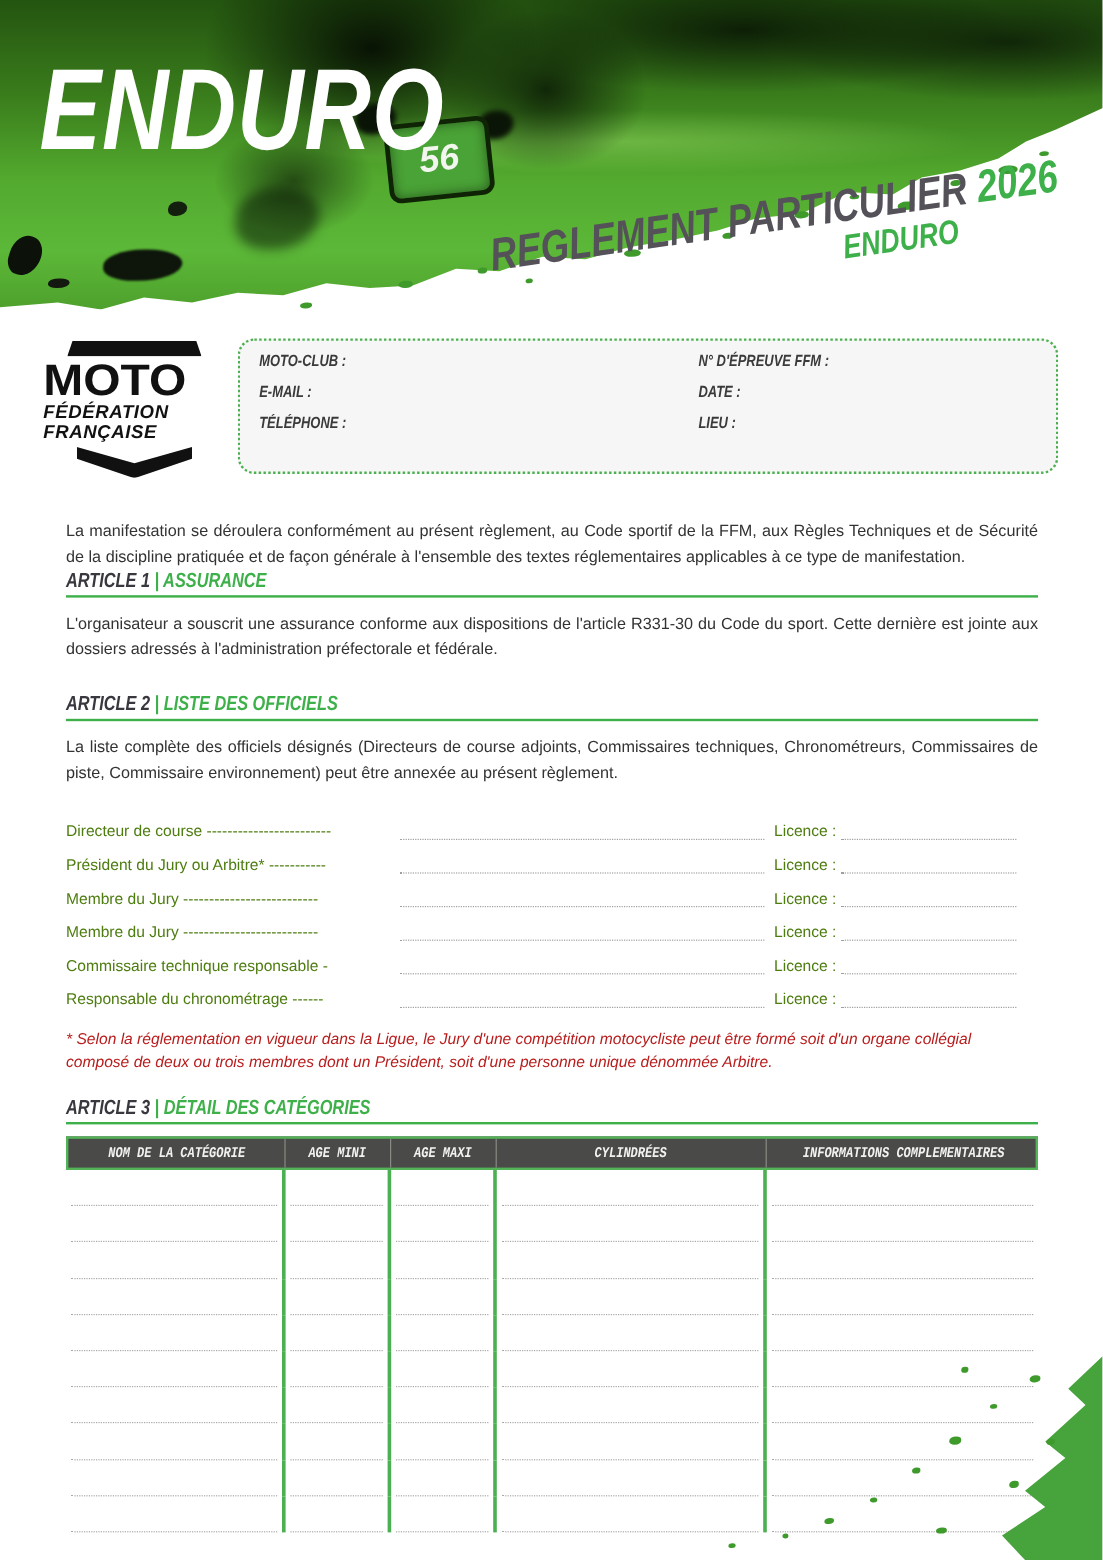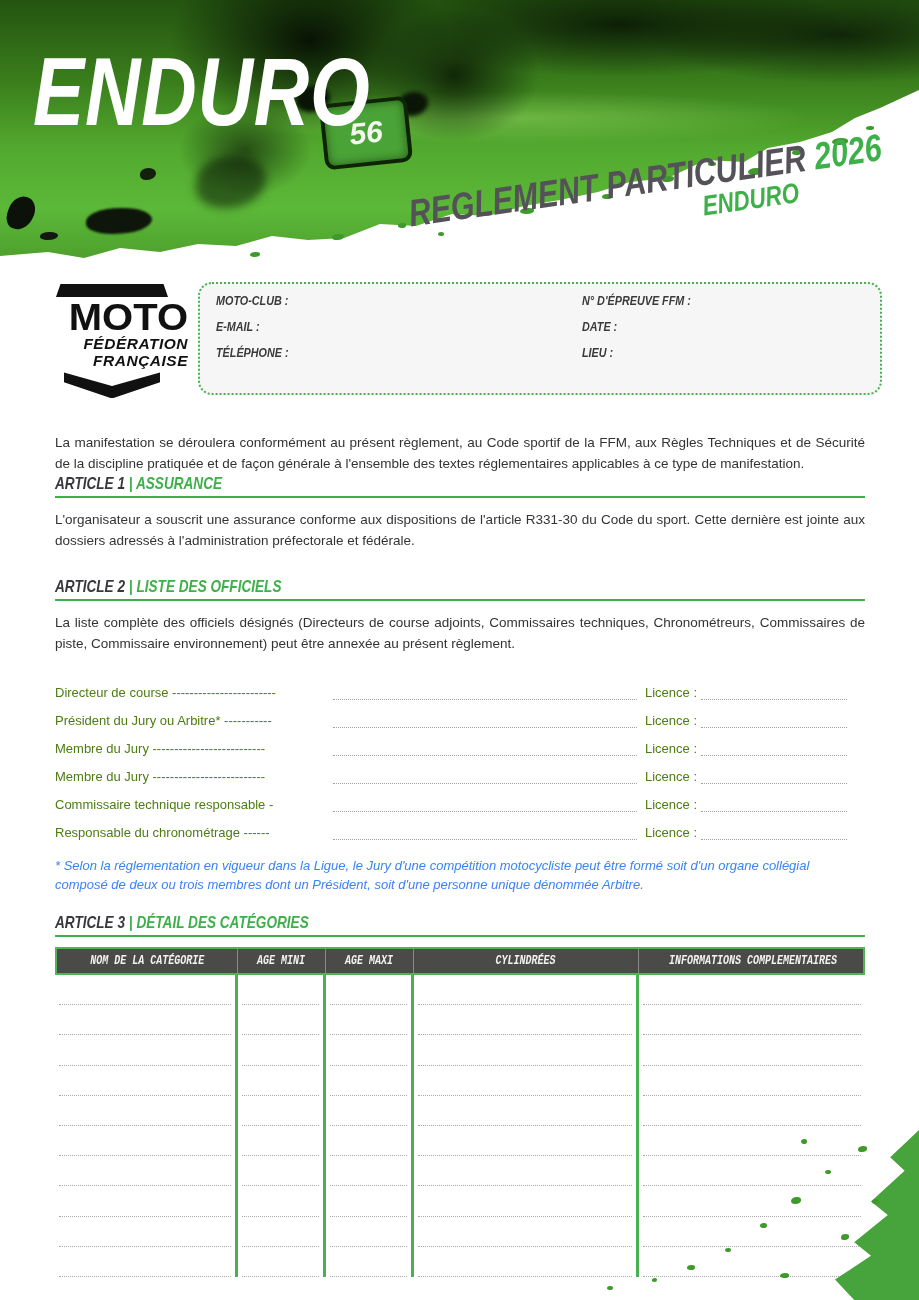--- a/index.html
+++ b/index.html
@@ -52,21 +52,21 @@
 
   .reglement{position:absolute;right:36px;top:128px;text-align:right;
       transform:rotate(-8deg);transform-origin:100% 50%;z-index:4;}
   .reg-line1{font-size:38px;line-height:1;}
   .reg-gray{color:#545159;}
   .reg-year{color:#3eb04a;}
   .reg-line2{font-size:28px;line-height:1.05;padding-right:88px;color:#3eb04a;}
 
   
   .id-row{position:absolute;top:282px;left:36px;width:846px;display:flex;align-items:flex-start;}
-  .ffm-logo{width:152px;text-align:right;color:#111;}
+  .ffm-logo{width:152px;text-align:left;color:#111;}
   .logo-bar{width:112px;height:13px;background:#111;margin:2px auto 1px auto;
       clip-path:polygon(4% 0,96% 0,100% 100%,0 100%);}
   .logo-moto{font-size:40px;font-weight:bold;letter-spacing:0;line-height:.95;
       transform:scaleY(.92);}
   .logo-sub1,.logo-sub2{font-size:15.5px;font-weight:bold;font-style:italic;
       letter-spacing:.5px;line-height:1.08;}
   .logo-chevron{width:96px;height:26px;background:#111;margin:3px auto 0 auto;
       clip-path:polygon(0 0,50% 52%,100% 0,100% 38%,50% 100%,0 38%);}
   .info-box{margin-left:10px;flex:1;height:113px;background:#f6f6f6;
       border:2px dotted #4cb050;border-radius:14px;padding:9px 0 0 16px;
@@ -90,21 +90,21 @@
   .after-head{margin-top:11px;}
 
   
   .officials{margin-top:18px;}
   .off-row{display:flex;align-items:flex-end;height:28px;font-size:13px;color:#4d7c0f;}
   .off-label{width:278px;white-space:nowrap;overflow:hidden;}
   .dots{border-bottom:1.5px dotted #9f9f9f;height:15px;}
   .dots1{flex:1;margin-right:8px;}
   .lic{width:56px;white-space:nowrap;}
   .dots2{width:146px;margin-right:18px;}
-  .footnote{margin-top:16px;font-size:13px;line-height:19px;font-style:italic;color:#3b82f6;}
+  .footnote{margin-top:16px;font-size:13px;line-height:19px;font-style:italic;color:#b91c1c;}
 
   
   .cat-table{margin-top:10px;}
   .cat-head{display:grid;grid-template-columns:180px 88px 88px 225px 229px;
       background:#4a4a48;border:2px solid #52b357;box-sizing:border-box;height:28px;font-family:Liberation Mono, monospace;}
   .cat-head .hcell{display:flex;align-items:center;justify-content:center;
       color:#f2f2f0;font-size:12.5px;overflow:hidden;}
   .cat-head .hcell + .hcell{border-left:1px solid #8a8a84;}
   .cat-body{display:grid;grid-template-columns:180px 88px 88px 225px 229px;
       grid-auto-rows:30.2px;}

